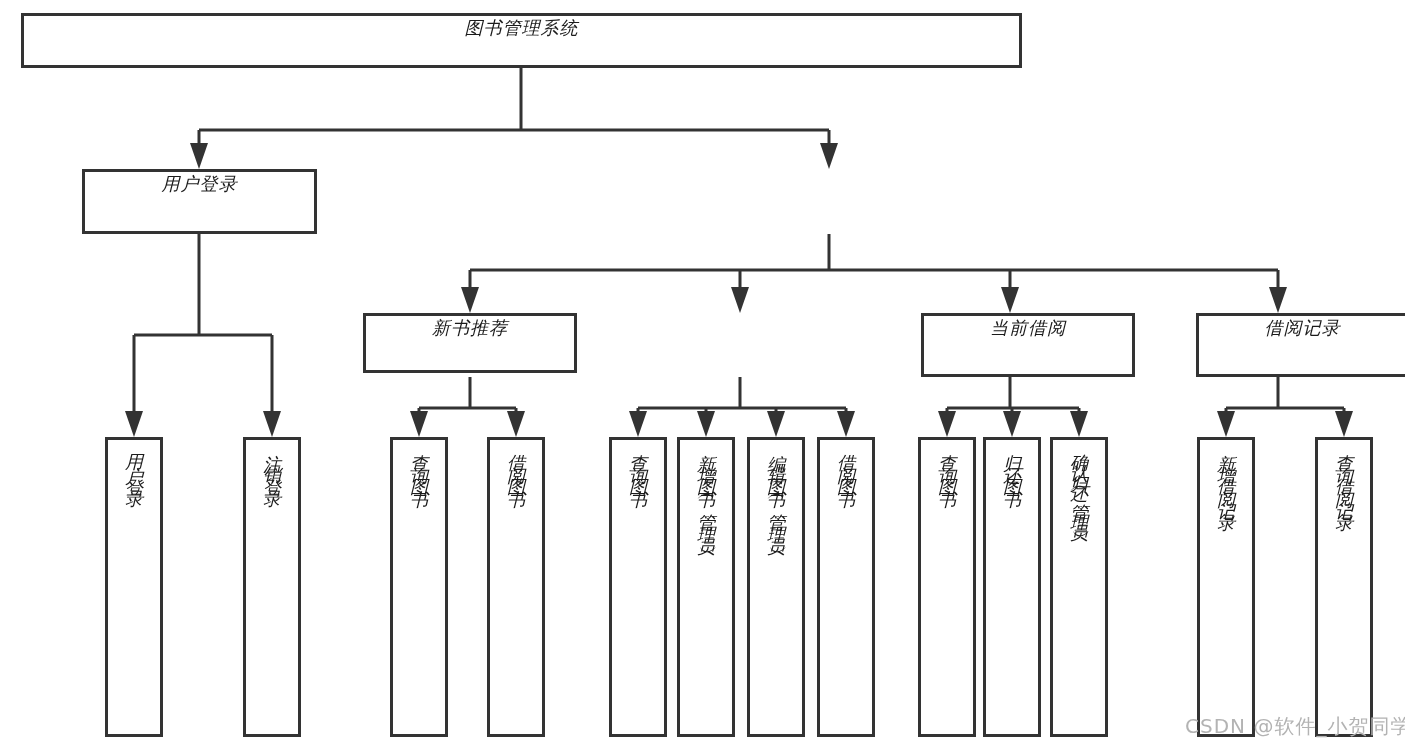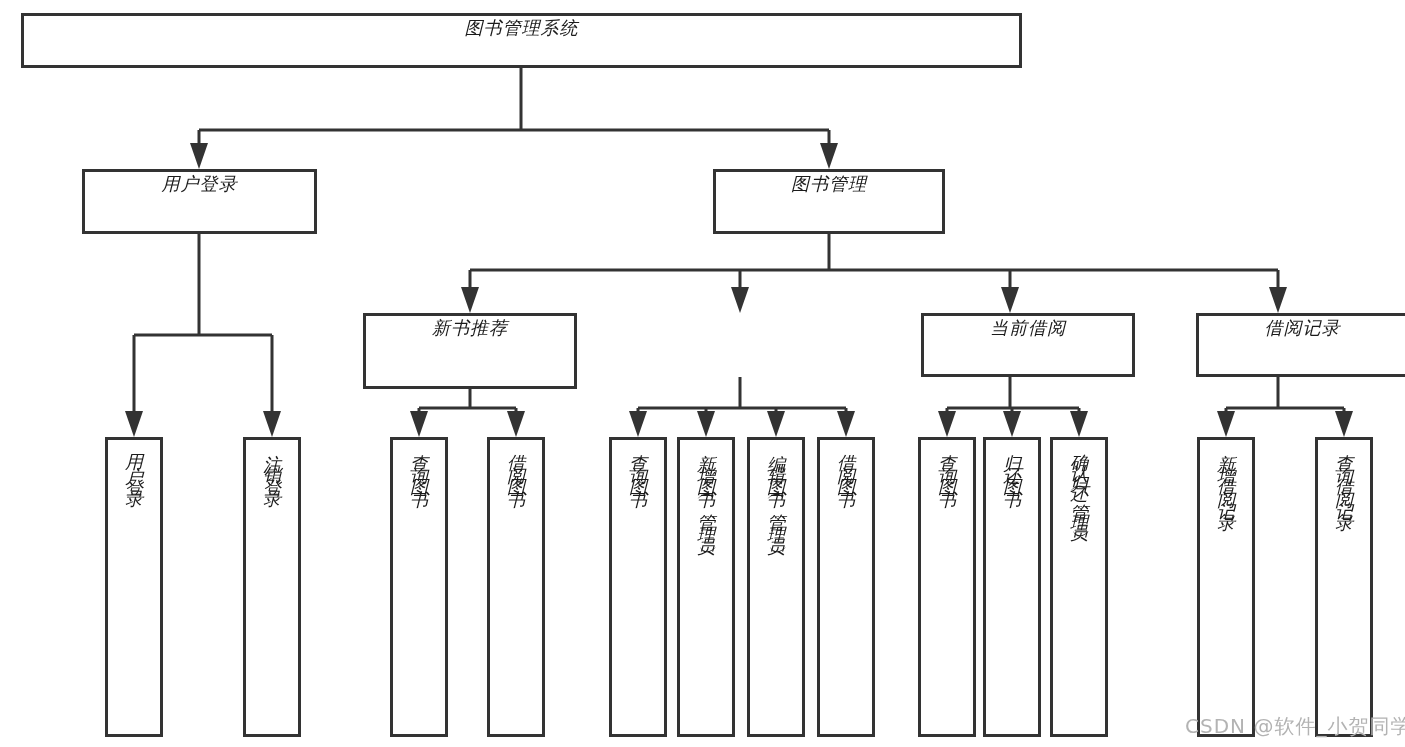--- a/index.html
+++ b/index.html
@@ -82,25 +82,22 @@
       <polygon points="1335,411 1353,411 1344,437" fill="#333333"></polygon>
     </svg>
 
   <div class="node" style="left:21px; top:13px; width:1001px; height:55px;">
     <span class="hlabel">图书管理系统</span>
   </div>
 
   <div class="node" style="left:82px; top:169px; width:235px; height:65px;">
     <span class="hlabel">用户登录</span>
   </div>
-  <div class="node" style="left:713px; top:169px; width:232px; height:65px;">
-    <span class="hlabel">图书管理</span>
-  </div>
 
-  <div class="node" style="left:363px; top:313px; width:214px; height:76px;">
+  <div class="node" style="left:363px; top:313px; width:214px; height:60px;">
     <span class="hlabel">新书推荐</span>
   </div>
   <div class="node" style="left:903px; top:313px; width:214px; height:64px;margin-left:18px;">
     <span class="hlabel">当前借阅</span>
   </div>
   <div class="node" style="left:1172px; top:313px; width:213px; height:64px;margin-left:24px;">
     <span class="hlabel">借阅记录</span>
   </div>
 
   <div class="node" style="left:105px; top:437px; width:58px; height:300px;">

